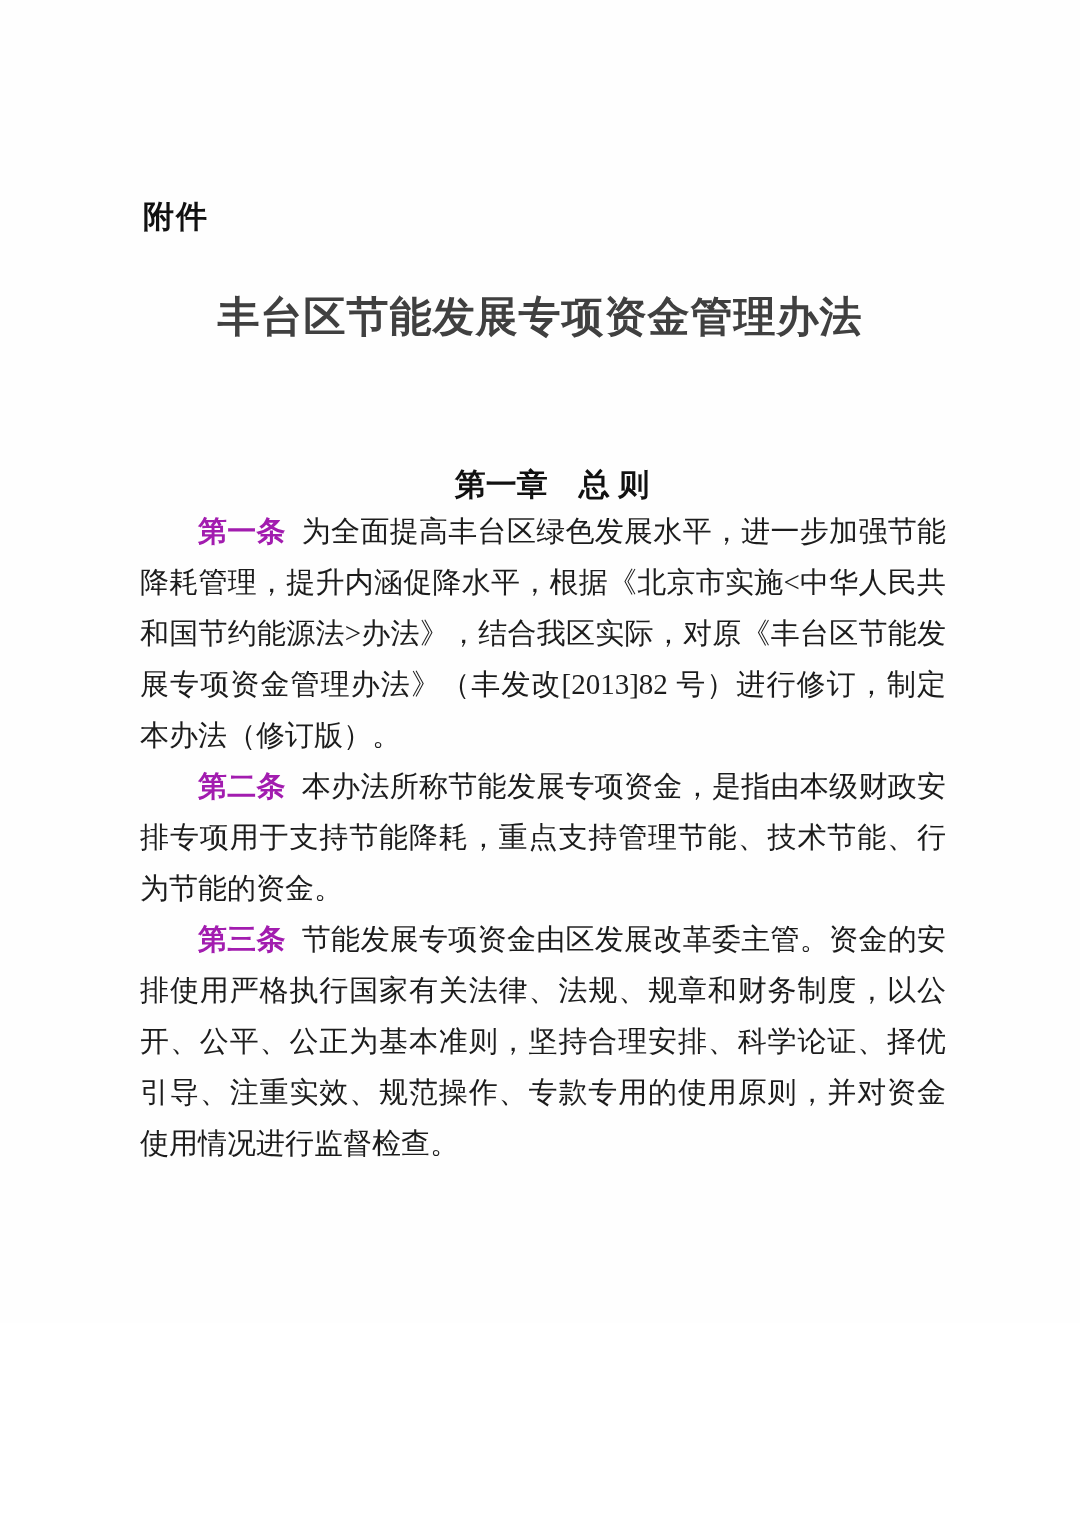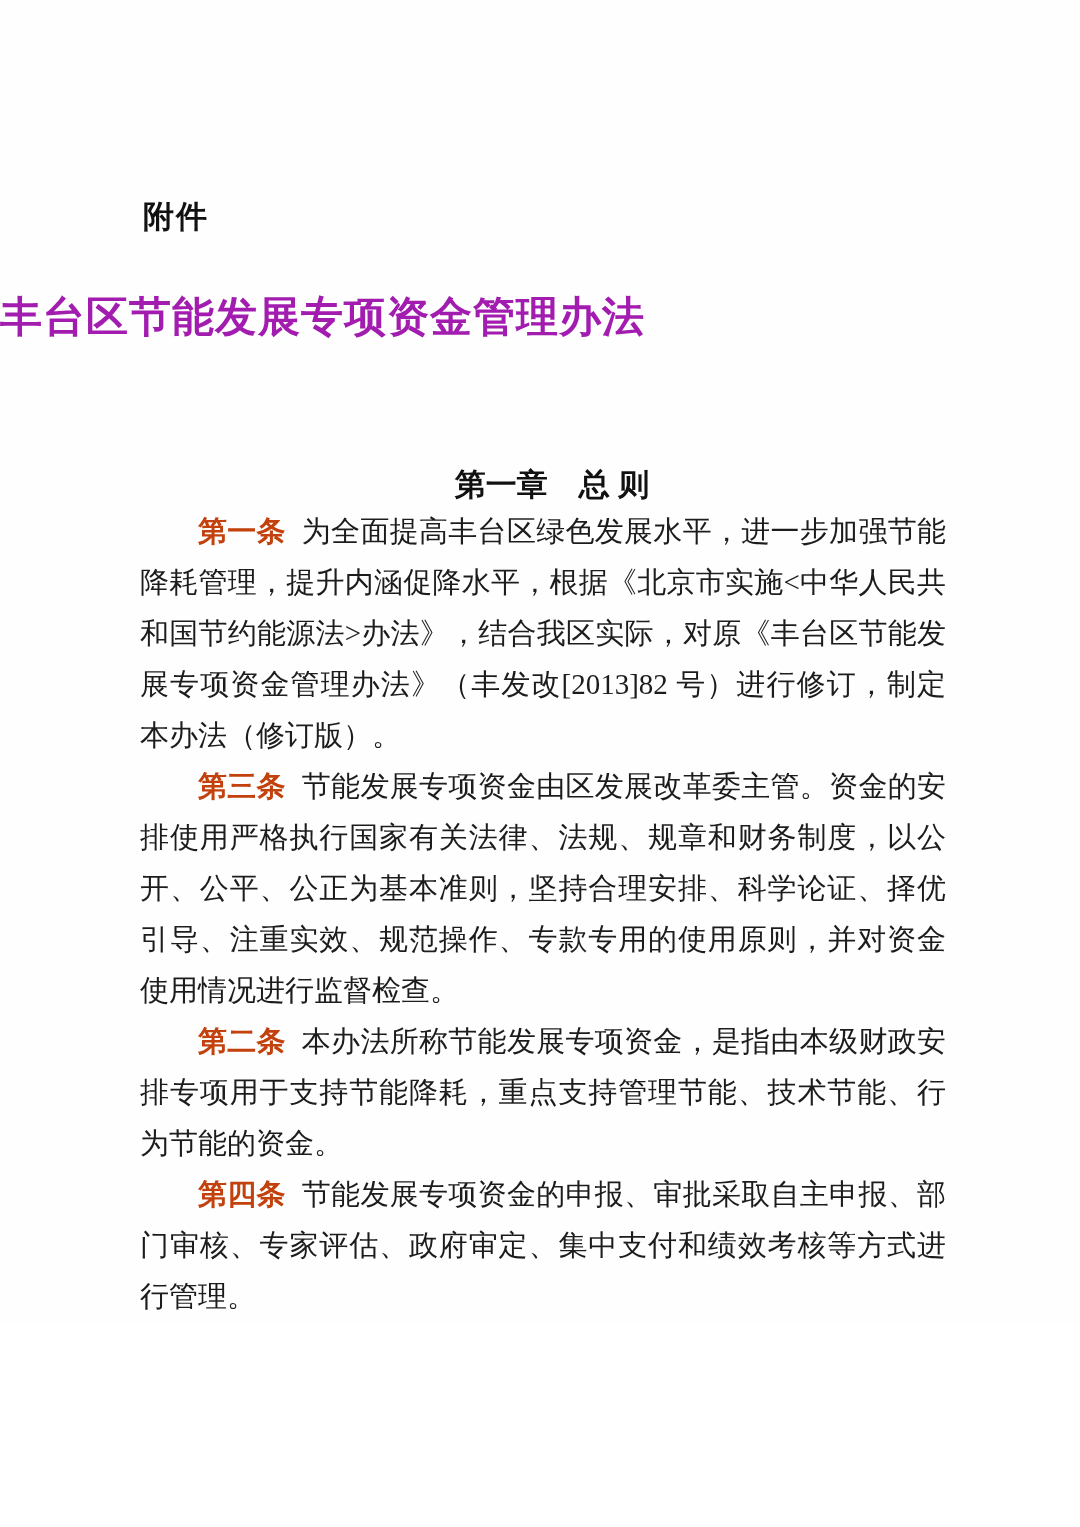--- a/index.html
+++ b/index.html
@@ -26,25 +26,25 @@
     font-size: 31px;
     color: #111;
     letter-spacing: 2px;
   }
   .title {
     position: absolute;
     left: 0;
     top: 288px;
     width: 1080px;
     margin: 0;
-    text-align: left;
+    text-align: center;
     font-weight: 900;
     font-size: 42px;
     line-height: 58px;
-    color: #a21caf;
+    color: #404040;
     letter-spacing: 1px;
   }
   .chapter {
     position: absolute;
     left: 0;
     top: 452px;
     width: 1080px;
     margin: 12px;
     text-align: center;
     font-weight: 700;
@@ -64,21 +64,21 @@
     font-size: 29px;
     line-height: 51px;
     text-align: justify;
     text-justify: inter-ideograph;
     text-indent: 2em;
     color: #1c1c1c;
   }
   .article .art-label {
     font-weight: 700;
     margin-right: 0.55em;
-    color: #c2410c;
+    color: #a21caf;
   }
   .page-number {
     position: absolute;
     left: 143px;
     top: 1398px;
     font-size: 26px;
     letter-spacing: 6px;
     color: #2a2a2a;
   }
 </style>
@@ -90,23 +90,22 @@
   <div class="attachment">附件</div>
 
   <h1 class="title"><span>丰台区节能发展专项资金管理办法</span><br></h1>
 
   <h2 class="chapter">第一章　总 则</h2>
 
   <div class="body-text">
 
     <p class="article"><span class="art-label">第一条</span><span>为全面提高丰台区绿色发展水平，进一步加强节能降耗管理，提升内涵促降水平，根据《北京市实施&lt;中华人民共和国节约能源法&gt;办法》，结合我区实际，对原《丰台区节能发展专项资金管理办法》（丰发改[2013]82 号）进行修订，制定本办法（修订版）。</span></p>
 
+    <p class="article"><span class="art-label">第二条</span><span>本办法所称节能发展专项资金，是指由本级财政安排专项用于支持节能降耗，重点支持管理节能、技术节能、行为节能的资金。</span></p>
+
     <p class="article"><span class="art-label">第三条</span><span>节能发展专项资金由区发展改革委主管。资金的安排使用严格执行国家有关法律、法规、规章和财务制度，以公开、公平、公正为基本准则，坚持合理安排、科学论证、择优引导、注重实效、规范操作、专款专用的使用原则，并对资金使用情况进行监督检查。</span></p>
 
-    <p class="article"><span class="art-label">第二条</span><span>本办法所称节能发展专项资金，是指由本级财政安排专项用于支持节能降耗，重点支持管理节能、技术节能、行为节能的资金。</span></p>
-
-    <p class="article"><span class="art-label">第四条</span><span>节能发展专项资金的申报、审批采取自主申报、部门审核、专家评估、政府审定、集中支付和绩效考核等方式进行管理。</span></p>
 
   </div>
 
   <div class="page-number">- 2 -</div>
 
 </div>
 
 </body></html>

